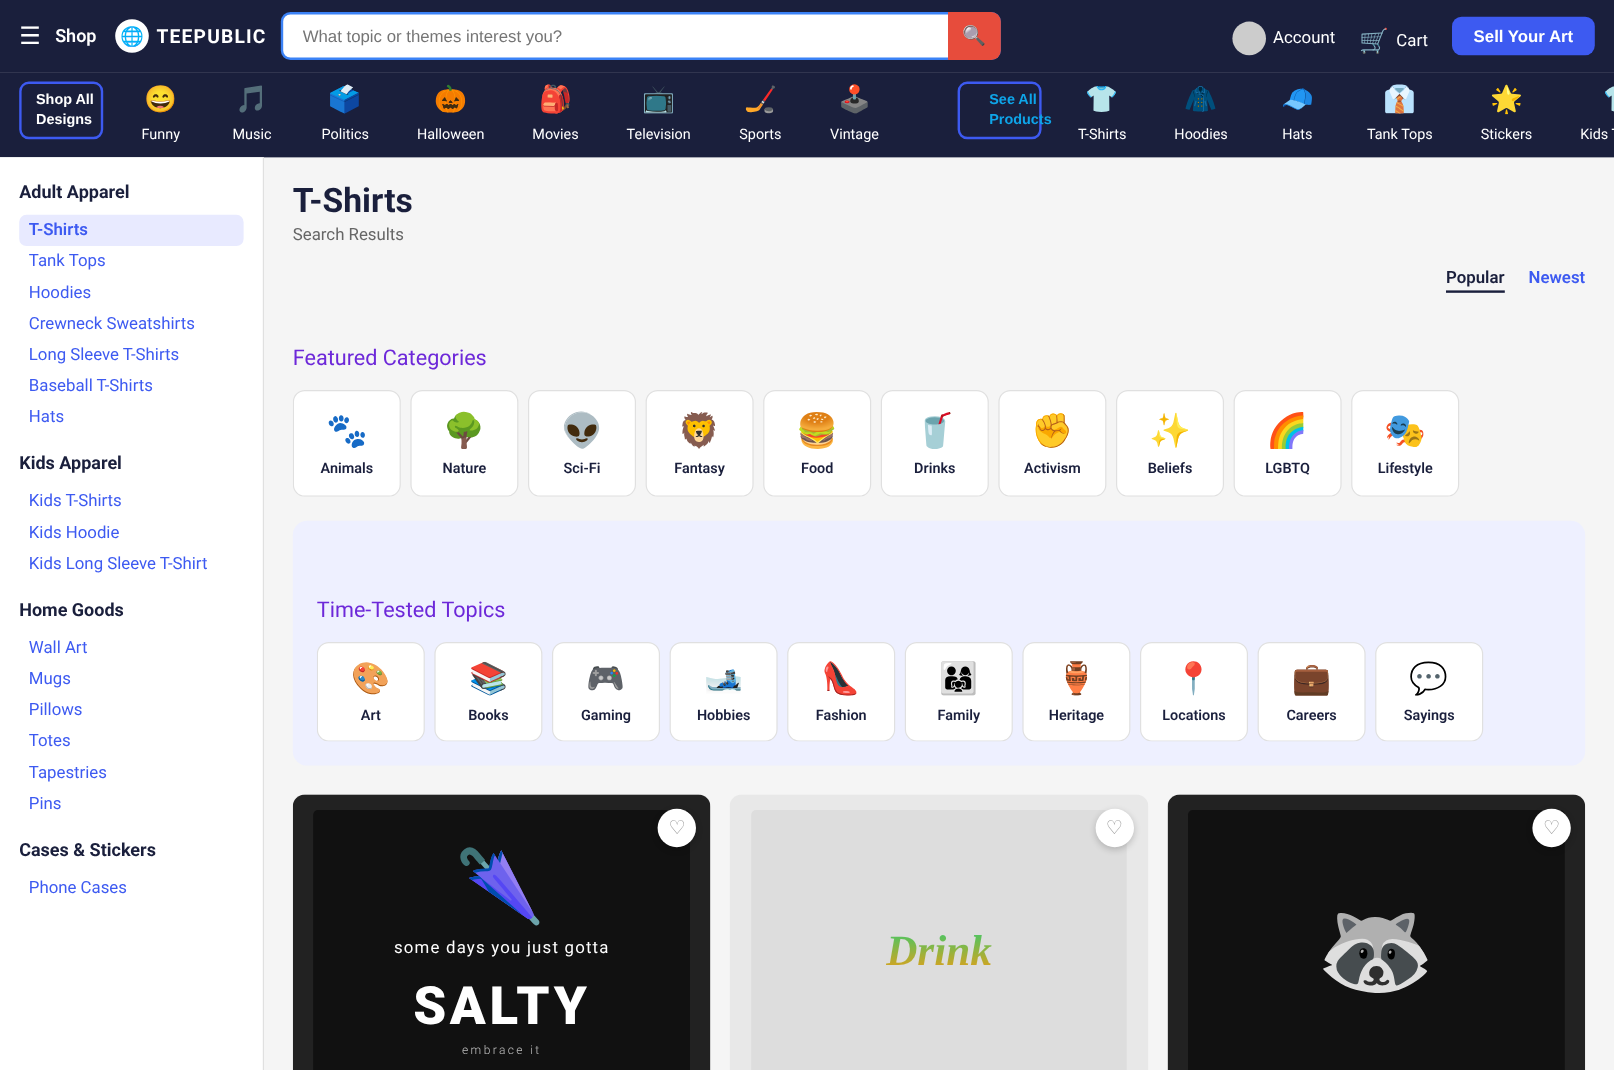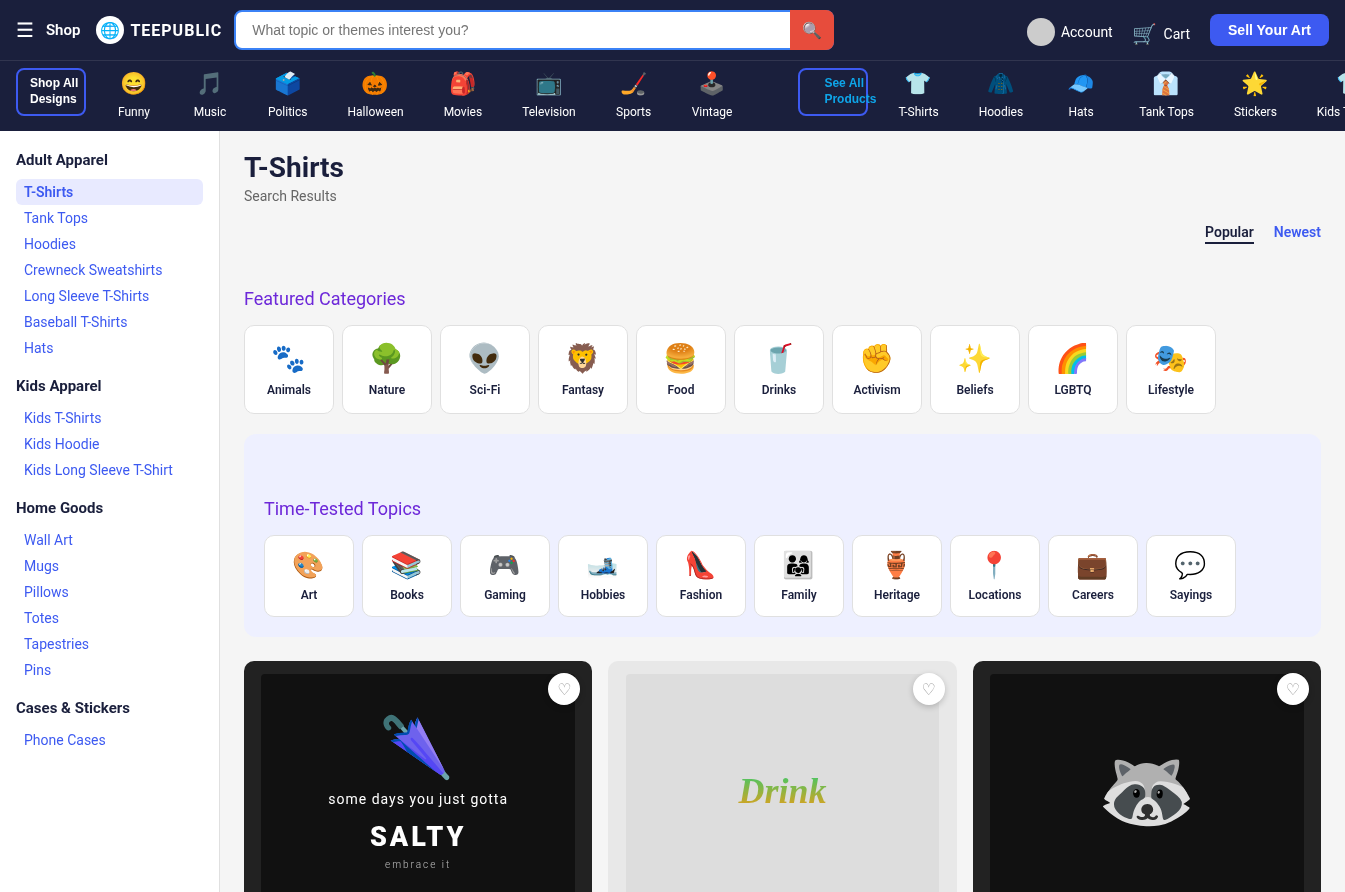--- a/index.html
+++ b/index.html
@@ -308,21 +308,21 @@
     </div>
 
     <div class="products-grid">
 
       <div class="product-card">
         <button class="favorite-btn">♡</button>
         <div class="product-img">
           <div class="tshirt-salty">
             <div style="font-size:60px;margin-bottom:8px;">🌂</div>
             <div style="font-size:14px;font-weight:400;letter-spacing:1px;margin-bottom:4px;">some days you just gotta</div>
-            <div style="font-size:27px;font-weight:900;letter-spacing:3px;margin-top:10px;">SALTY</div>
+            <div style="font-size:44px;font-weight:900;letter-spacing:3px;margin-top:10px;">SALTY</div>
             <div style="font-size:10px;font-weight:300;margin-top:6px;opacity:0.7;">embrace it</div>
           </div>
         </div>
       </div>
 
       <div class="product-card">
         <button class="favorite-btn">♡</button>
         <div class="product-img light-bg">
           <div class="tshirt-drink">
             <span class="drink-text">Drink</span>

